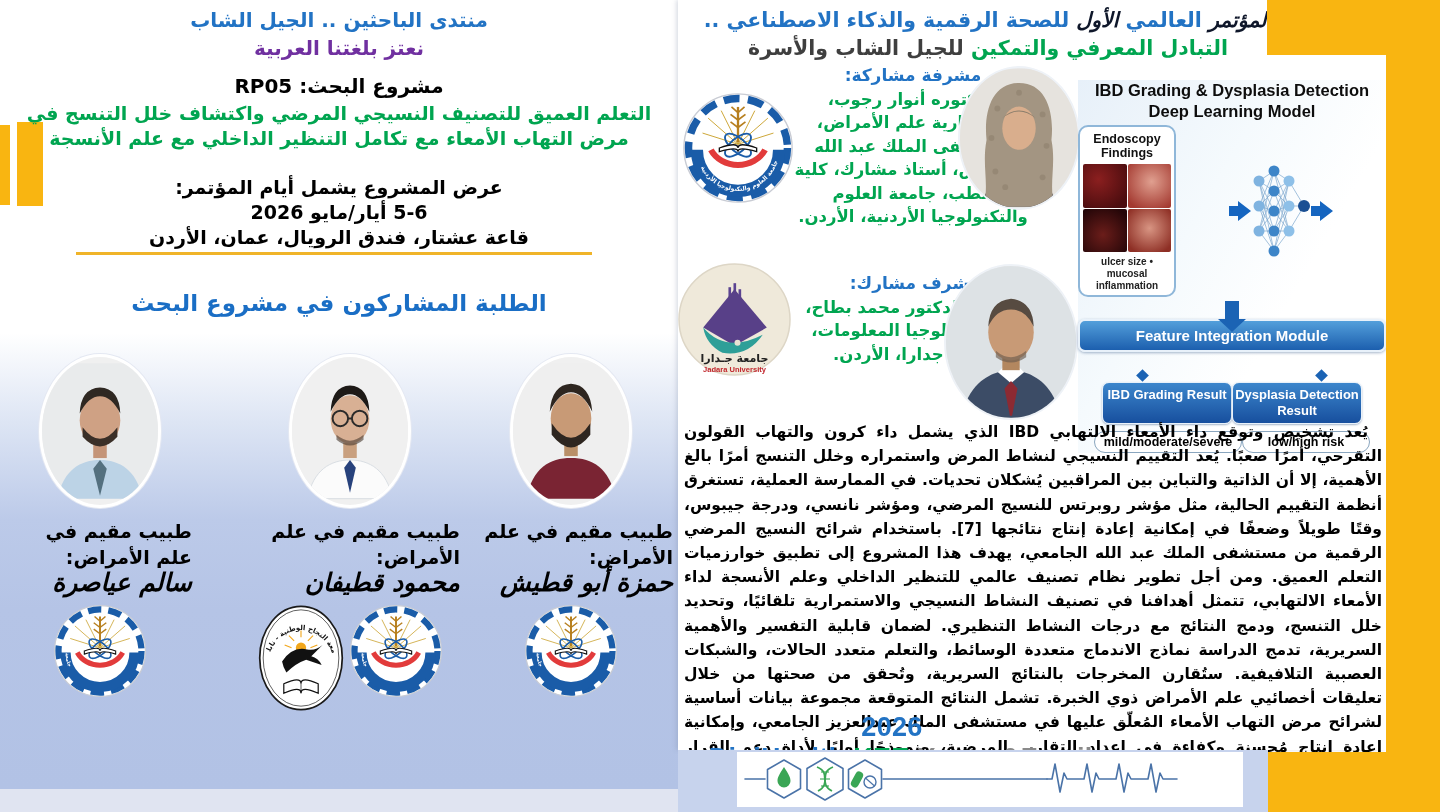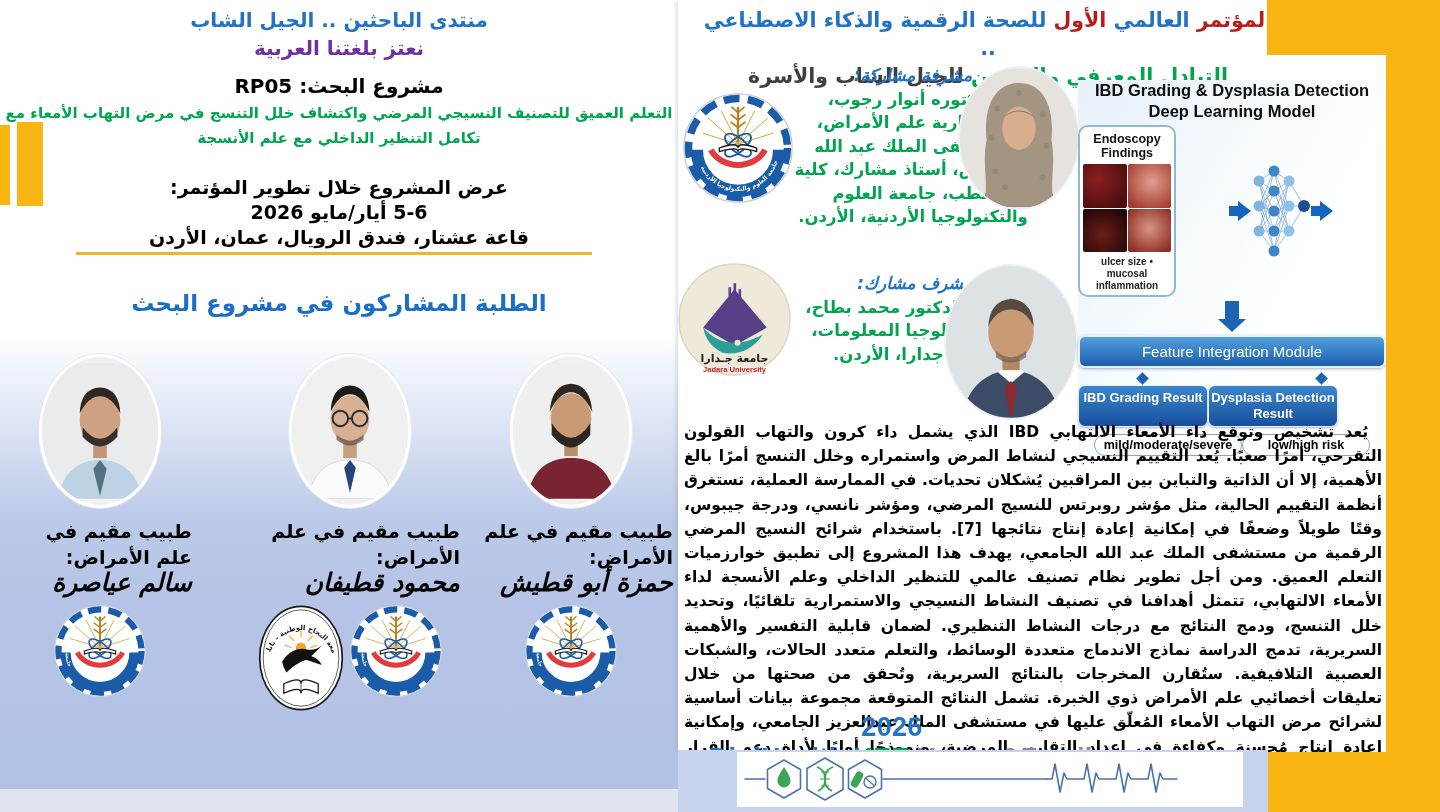--- a/index.html
+++ b/index.html
@@ -9,21 +9,21 @@
   .left-region{position:absolute;left:0;top:0;width:678px;height:812px;
     background:linear-gradient(180deg,#ffffff 0%,#ffffff 41%,#dde5f4 52%,#bccae9 64%,#b5c4e6 75%,#b2c2e5 97%);}
   .left-strip{position:absolute;left:0;top:789px;width:678px;height:23px;background:#e0e4f1;}
   .ybar{position:absolute;background:#f9b511;}
   .ybar.b1{left:0;top:125px;width:10px;height:80px;}
   .ybar.b2{left:17px;top:122px;width:26px;height:84px;}
   .lp-text{position:absolute;left:0;width:678px;text-align:center;direction:rtl;font-weight:bold;color:#000;}
   .forum{top:8px;font-size:20px;color:#2273c4;}
   .slogan{top:36px;font-size:20px;color:#7030a0;}
   .pcode{top:74px;font-size:20px;}
-  .ptitle{top:101px;font-size:15px;line-height:25px;color:#00a550;padding:0 2px;width:674px;}
+  .ptitle{top:101px;font-size:19px;line-height:25px;color:#00a550;padding:0 2px;width:674px;}
   .plabel{top:176px;font-size:19px;}
   .pdate{top:201px;font-size:19px;}
   .pvenue{top:226px;font-size:19px;}
   .underline{position:absolute;left:76px;top:252px;width:516px;height:3px;background:#f0b429;}
   .sheading{top:290px;font-size:23px;color:#1a6ec5;}
   .student{position:absolute;top:354px;text-align:right;direction:rtl;}
   .student.st1{left:8px;width:184px;}
   .student.st2{left:240px;width:220px;}
   .student.st3{left:468px;width:205px;}
   .photo{width:116px;height:148px;border-radius:50%;margin:0 auto;overflow:hidden;
@@ -39,21 +39,21 @@
         box-shadow:-2px 0 4px rgba(120,130,160,.25);}
   .conf-title{position:absolute;left:20px;top:6px;width:580px;text-align:center;direction:rtl;
               font-weight:bold;font-size:20.5px;line-height:28px;}
   .sup-logo{position:absolute;}
   .sup-logo.s1{left:4px;top:92px;width:112px;height:112px;}
   .sup-logo.s2{left:0px;top:263px;width:113px;height:113px;}
   .sup-logo svg{width:100%;height:100%;}
   .sup-text{position:absolute;width:250px;text-align:center;direction:rtl;font-weight:bold;}
   .sup-text.s1{left:110px;top:64px;}
   .sup-text.s2{left:112px;top:272px;}
-  .sup-head{font-size:17px;line-height:23.5px;color:#2273c4;font-style:italic;}
+  .sup-head{font-size:17px;line-height:23.5px;color:#2273c4;}
   .sup-details{font-size:16.5px;line-height:23.5px;color:#00a550;}
   .sup-photo{position:absolute;border-radius:50%;overflow:hidden;border:2px solid #eef2f7;background:#e8e8e8;}
   .sup-photo.s1{left:280px;top:66px;width:118px;height:140px;}
   .sup-photo.s2{left:266px;top:264px;width:130px;height:152px;}
   .sup-photo svg{display:block;width:100%;height:100%;}
   
   .diagram{position:absolute;left:400px;top:80px;width:308px;
            background:linear-gradient(120deg,#e7f0f9 0%,#f5fafd 38%,#ffffff 65%);font-family:"Liberation Sans",sans-serif;}
   .d-title{text-align:center;font-weight:bold;font-size:16.5px;line-height:21px;color:#0d0d0d;}
   .d-row{display:flex;align-items:stretch;margin-top:3px;}
@@ -71,24 +71,24 @@
       radial-gradient(circle 5px at 26px 22px,#7d3f8c,transparent 70%),
       radial-gradient(circle 7px at 44px 10px,#a86cb0,transparent 70%),
       radial-gradient(circle 4px at 60px 20px,#8a4797,transparent 70%),
       radial-gradient(circle 6px at 76px 12px,#9b59a6,transparent 70%);
     background-size:86px 30px;}
   .d-mid{flex:1;display:flex;align-items:center;}
   .d-mid svg{width:100%;height:150px;}
   .fat-arrow{width:14px;height:18px;background:#1b63b4;margin:4px auto 0;position:relative;}
   .fat-arrow:after{content:"";position:absolute;left:-7px;top:18px;border:14px solid transparent;
      border-top:13px solid #1b63b4;border-bottom:0;}
-  .d-feature{margin-top:16px;height:29px;border-radius:7px;border:2px solid #e8f1fa;
+  .d-feature{height:29px;border-radius:7px;border:2px solid #e8f1fa;
      background:linear-gradient(180deg,#539fdb,#1c5fae);color:#fff;text-align:center;
-     font-weight:normal;font-size:15px;line-height:29px;box-shadow:0 1px 3px rgba(30,70,120,.4);}
-  .d-results{display:flex;justify-content:flex-start;margin-top:17px;position:relative;}
+     font-weight:bold;font-size:15px;line-height:29px;box-shadow:0 1px 3px rgba(30,70,120,.4);}
+  .d-results{display:flex;justify-content:center;margin-top:30px;position:relative;}
   .d-result{width:128px;border-radius:7px;border:1.5px solid #e8f1fa;color:#fff;text-align:center;
      font-weight:bold;font-size:13px;line-height:16px;padding:4px 0;
      background:linear-gradient(180deg,#3c86cc,#174f9e);box-shadow:0 1px 2px rgba(30,70,120,.4);}
   .diamond{position:absolute;top:-11px;width:9px;height:9px;background:#1b63b4;transform:rotate(45deg);}
   .diamond.d1{left:60px;} .diamond.d2{right:60px;}
   .d-values{display:flex;justify-content:center;margin-top:7px;}
   .d-value{border:1.5px solid #8aa6bf;border-radius:11px;background:#fff;color:#000;text-align:center;
      font-weight:bold;font-size:12.5px;line-height:20px;}
   .d-value.v1{width:146px;} .d-value.v2{width:126px;}
   
@@ -97,21 +97,21 @@
   .brand{position:absolute;left:14px;top:712px;width:400px;text-align:center;
      font-family:"Liberation Sans",sans-serif;font-weight:bold;font-size:27px;letter-spacing:.3px;}
   
   .y-top{position:absolute;left:1267px;top:0;width:173px;height:55px;background:#f9b511;}
   .y-side{position:absolute;left:1386px;top:0;width:54px;height:812px;background:#f9b511;}
   .y-bottom{position:absolute;left:1268px;top:752px;width:172px;height:60px;background:#f9b511;}
   .br-strip{position:absolute;left:678px;top:750px;width:590px;height:62px;background:#c7d3ed;}
   .icons-box{position:absolute;left:737px;top:752px;width:506px;height:55px;background:#ffffff;}
   .icons-box svg{display:block;width:506px;height:55px;}
   
-  .c-blue{color:#2273c4;} .c-green{color:#00a550;} .c-black{color:#b91c1c;}
+  .c-blue{color:#2273c4;} .c-green{color:#00a550;} .c-black{color:#0f172a;font-style:italic;}
   .c-dark{color:#3f3f3f;} .c-gray{color:#8a8a8a;} .c-dot{color:#444;}
   .hidden-defs{position:absolute;width:0;height:0;overflow:hidden;}
 </style>
 </head>
 <body>
 
 <svg class="hidden-defs" aria-hidden="true">
   <defs>
 
     <g id="logo-just">
@@ -300,21 +300,21 @@
 <div id="page">
 
   <div class="left-region">
     <div class="ybar b1"></div>
     <div class="ybar b2"></div>
 
     <div class="lp-text forum">منتدى الباحثين .. الجيل الشاب</div>
     <div class="lp-text slogan">نعتز بلغتنا العربية</div>
     <div class="lp-text pcode">مشروع البحث: RP05</div>
     <div class="lp-text ptitle">التعلم العميق للتصنيف النسيجي المرضي واكتشاف خلل التنسج في مرض التهاب الأمعاء مع تكامل التنظير الداخلي مع علم الأنسجة</div>
-    <div class="lp-text plabel">عرض المشروع خلال تطوير المؤتمر:</div>
+    <div class="lp-text plabel">عرض المشروع يشمل أيام المؤتمر:</div>
     <div class="lp-text pdate">5-6 أيار/مايو 2026</div>
     <div class="lp-text pvenue">قاعة عشتار، فندق الرويال، عمان، الأردن</div>
     <div class="underline"></div>
     <div class="lp-text sheading">الطلبة المشاركون في مشروع البحث</div>
 
     <div class="student st1">
       <div class="photo">
         <svg viewBox="0 0 120 140">
             <use href="#bust-student-1"></use>
           </svg>

